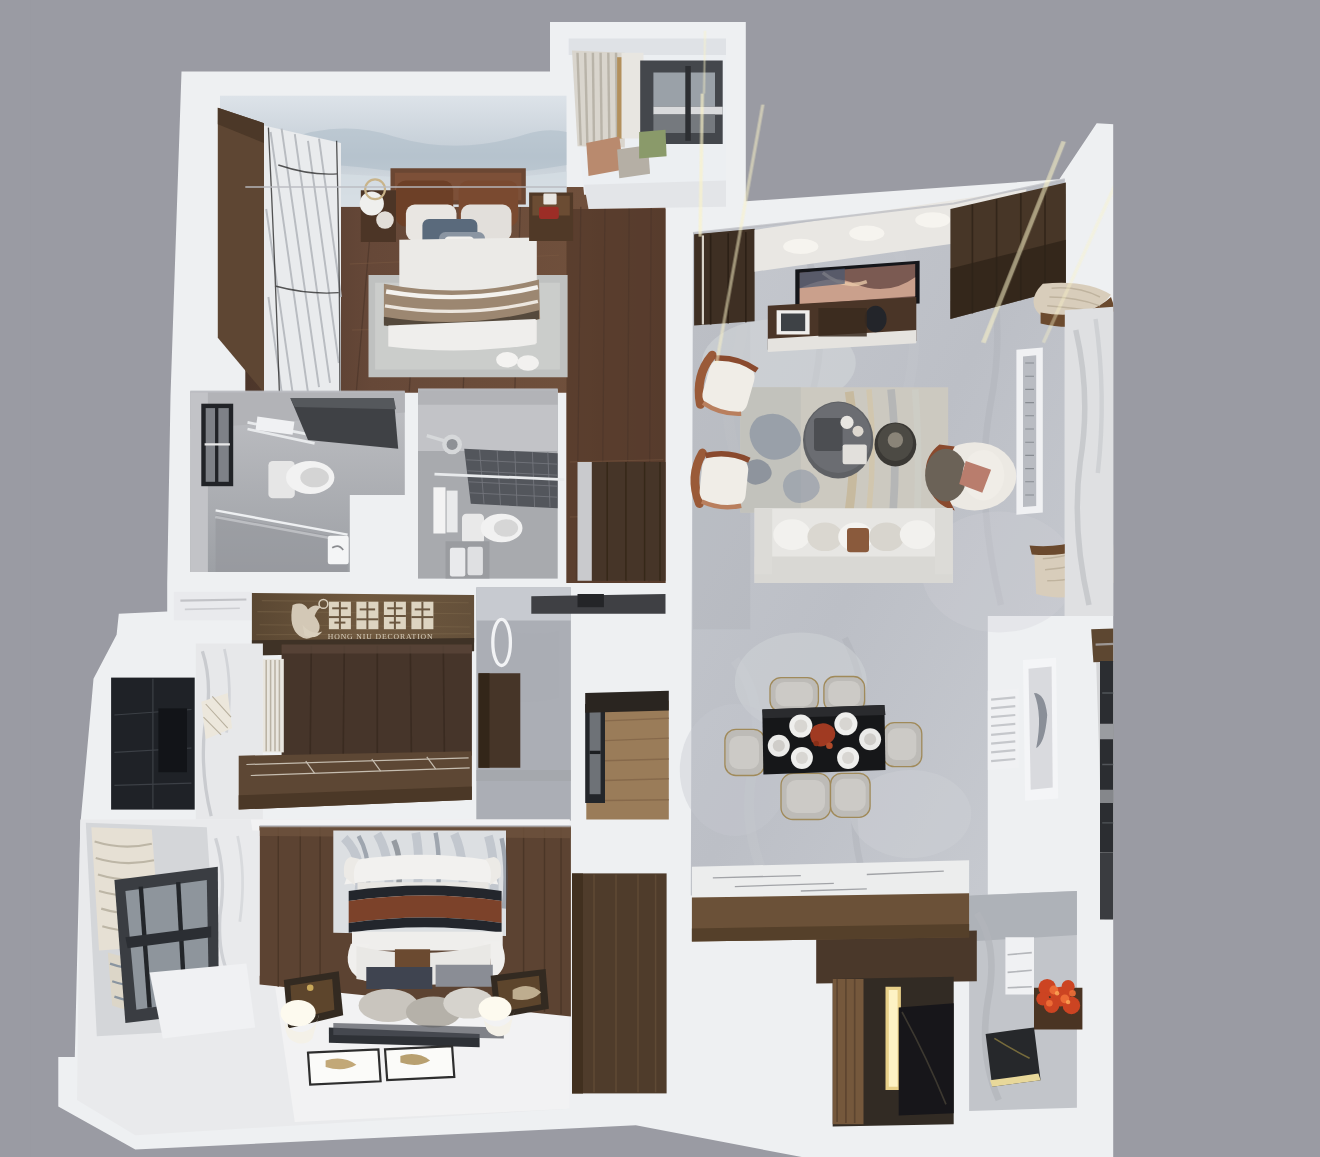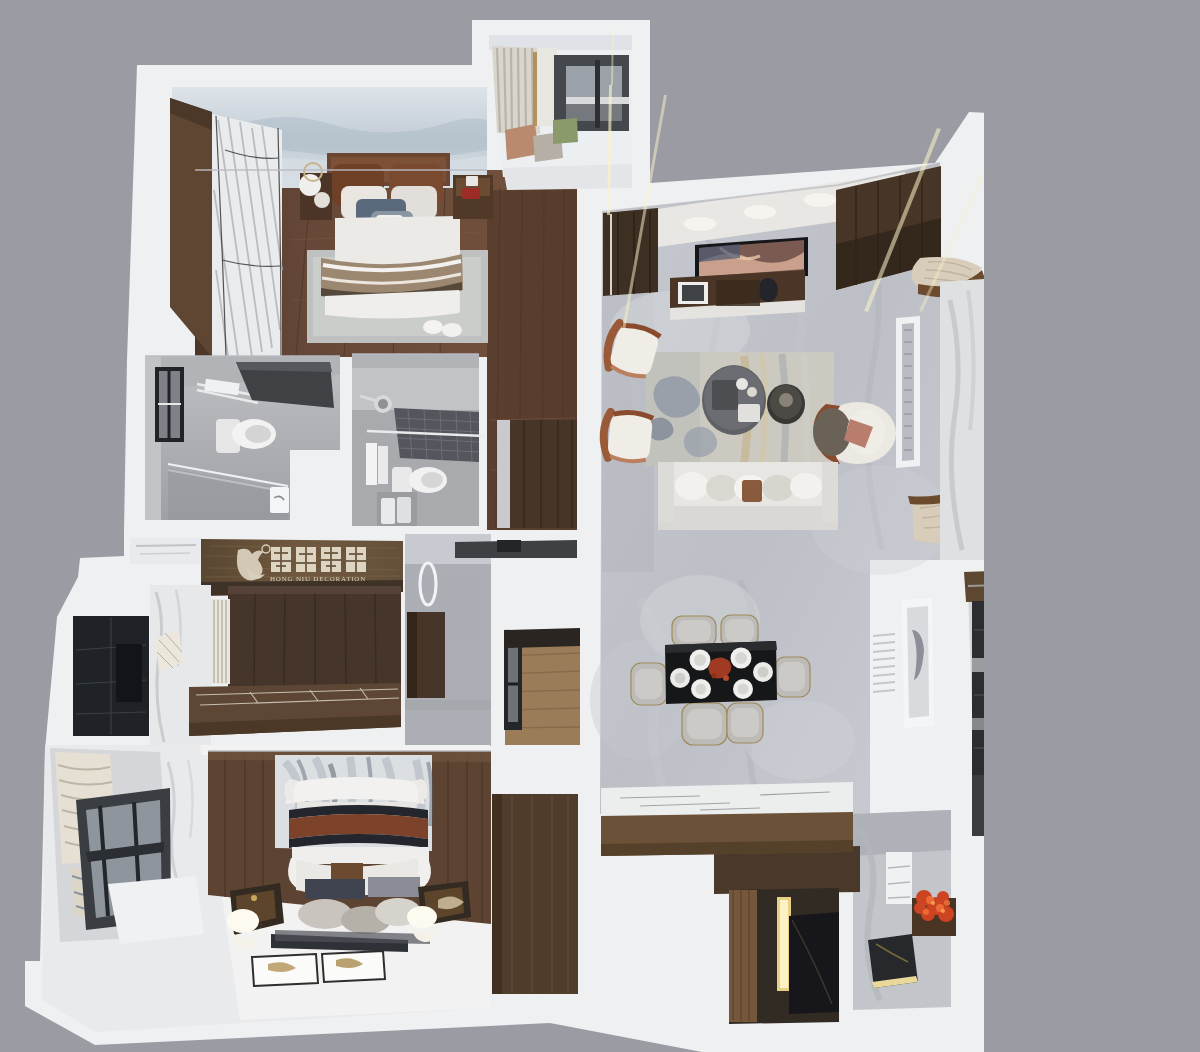--- a/index.html
+++ b/index.html
@@ -1,16 +1,16 @@
 <!DOCTYPE html>
 <html><head>
 <meta charset="utf-8">
 <style>
   html,body{margin:0;padding:0;background:#9a9ba3;font-family:"Liberation Sans",sans-serif;}
-  #scene{position:relative;width:984px;height:1052px;overflow:hidden;}
+  #scene{position:relative;width:984px;height:1052px;overflow:hidden;margin-left:28px;}
 </style>
 </head>
 <body>
 <div id="scene">
 <svg width="1200" height="1052" viewBox="0 0 1200 1052">
 <defs>
   <linearGradient id="mural" x1="0" y1="0" x2="0" y2="1">
     <stop offset="0" stop-color="#dde3e9"></stop>
     <stop offset="0.55" stop-color="#c2ccd5"></stop>
     <stop offset="1" stop-color="#dfe3e7"></stop>

